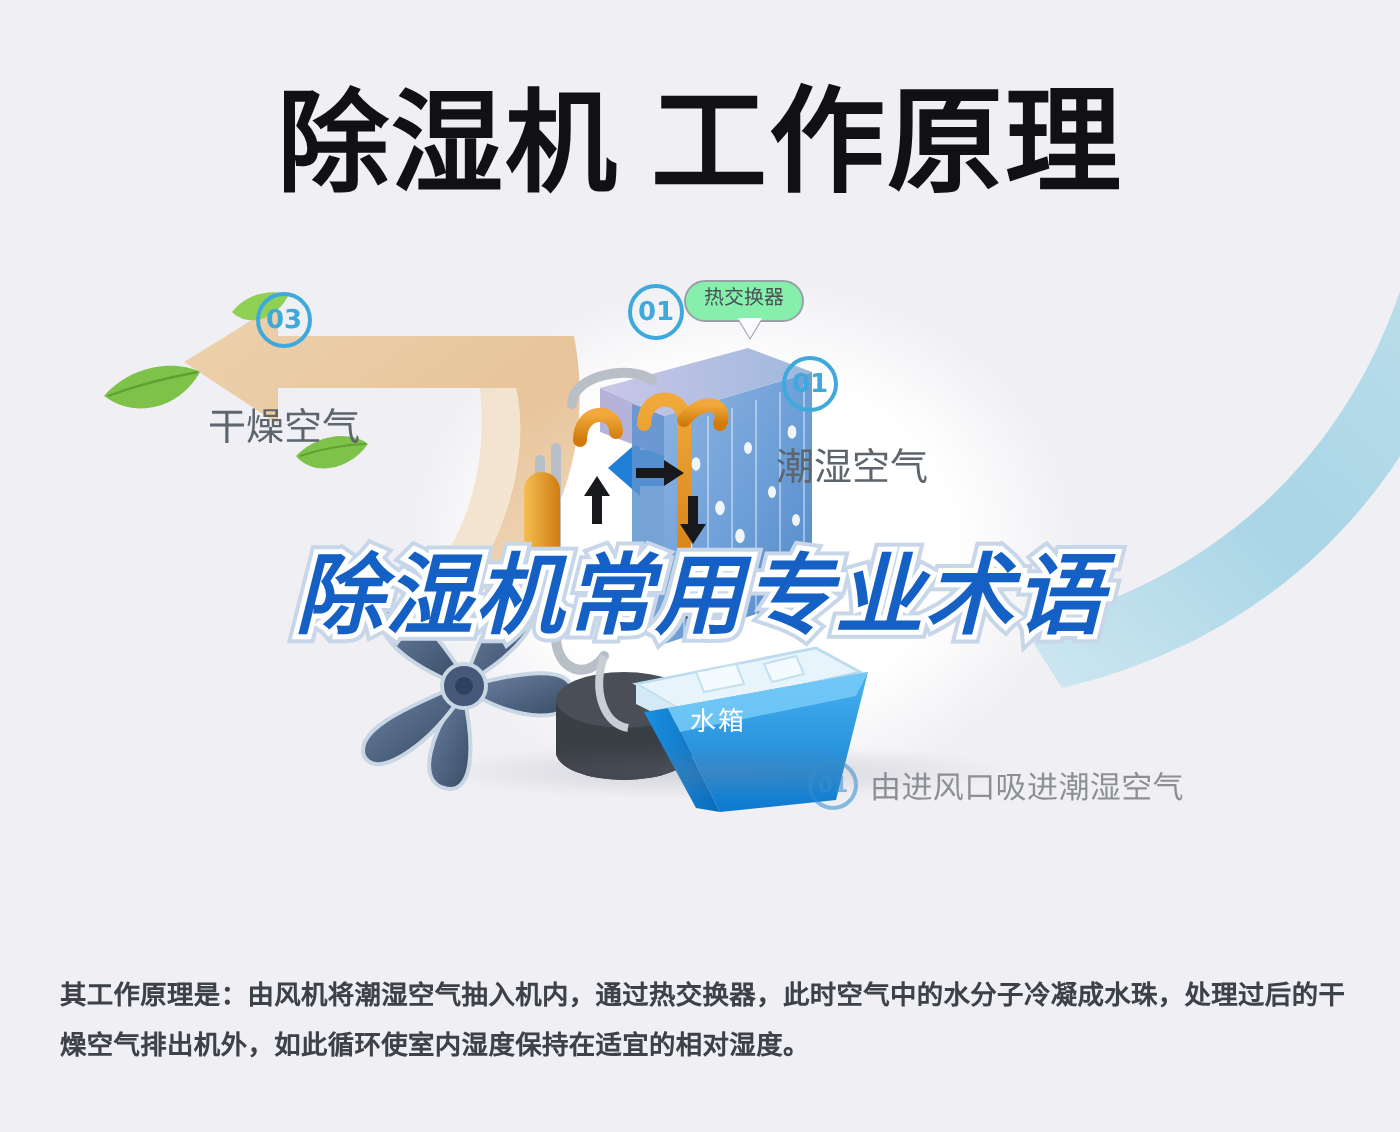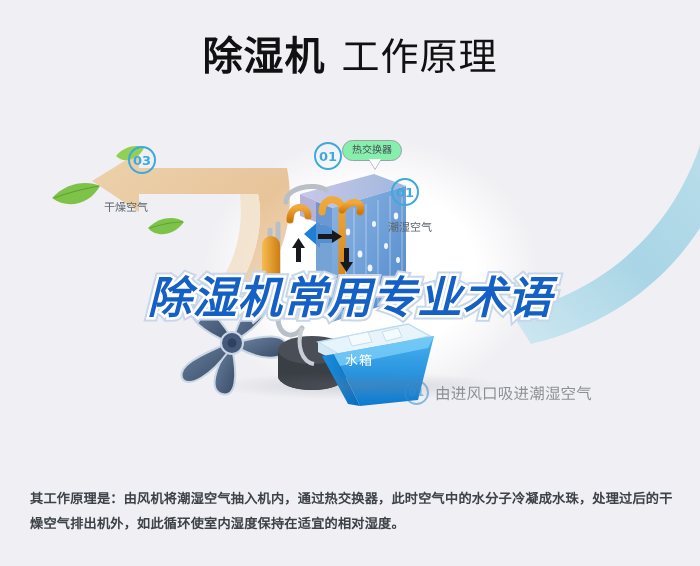--- a/index.html
+++ b/index.html
@@ -13,25 +13,25 @@
   }
   .page{position:relative;width:700px;height:566px;background:#f0f0f4;overflow:hidden;}
 
   
   .title-row{
     position:absolute;left:0;top:24px;width:700px;
     text-align:center;white-space:nowrap;
     color:#111114;
   }
   .title-a{
-    font-size:40px;font-weight:700;letter-spacing:1px;
+    font-size:56px;font-weight:700;letter-spacing:1px;
     vertical-align:baseline;
   }
   .title-b{
-    font-size:38px;font-weight:400;letter-spacing:1px;
+    font-size:58px;font-weight:700;letter-spacing:1px;
     vertical-align:baseline;margin-left:16px;
   }
 
   
   .stage{
     position:absolute;left:16px;top:120px;width:700px;height:290px;
     overflow:hidden;
   }
 
   
@@ -80,21 +80,21 @@
   }
   .callout::after{
     content:"";position:absolute;left:26px;bottom:-9px;
     width:0;height:0;border-left:6px solid transparent;
     border-right:6px solid transparent;border-top:10px solid #fbfbfd;
     filter:drop-shadow(0 1px 0 #9aa0a8);
   }
 
   
   .scene-label{
-    position:absolute;color:#5d656d;font-size:11px;white-space:nowrap;
+    position:absolute;color:#5d656d;font-size:19px;white-space:nowrap;
   }
   .lbl-dry{left:88px;top:78px;}
   .lbl-moist{left:372px;top:98px;}
   .lbl-tank{
     position:absolute;left:329px;top:230px;color:#ffffff;font-size:13px;
     white-space:nowrap;letter-spacing:1px;
   }
 
   
   .steps{

